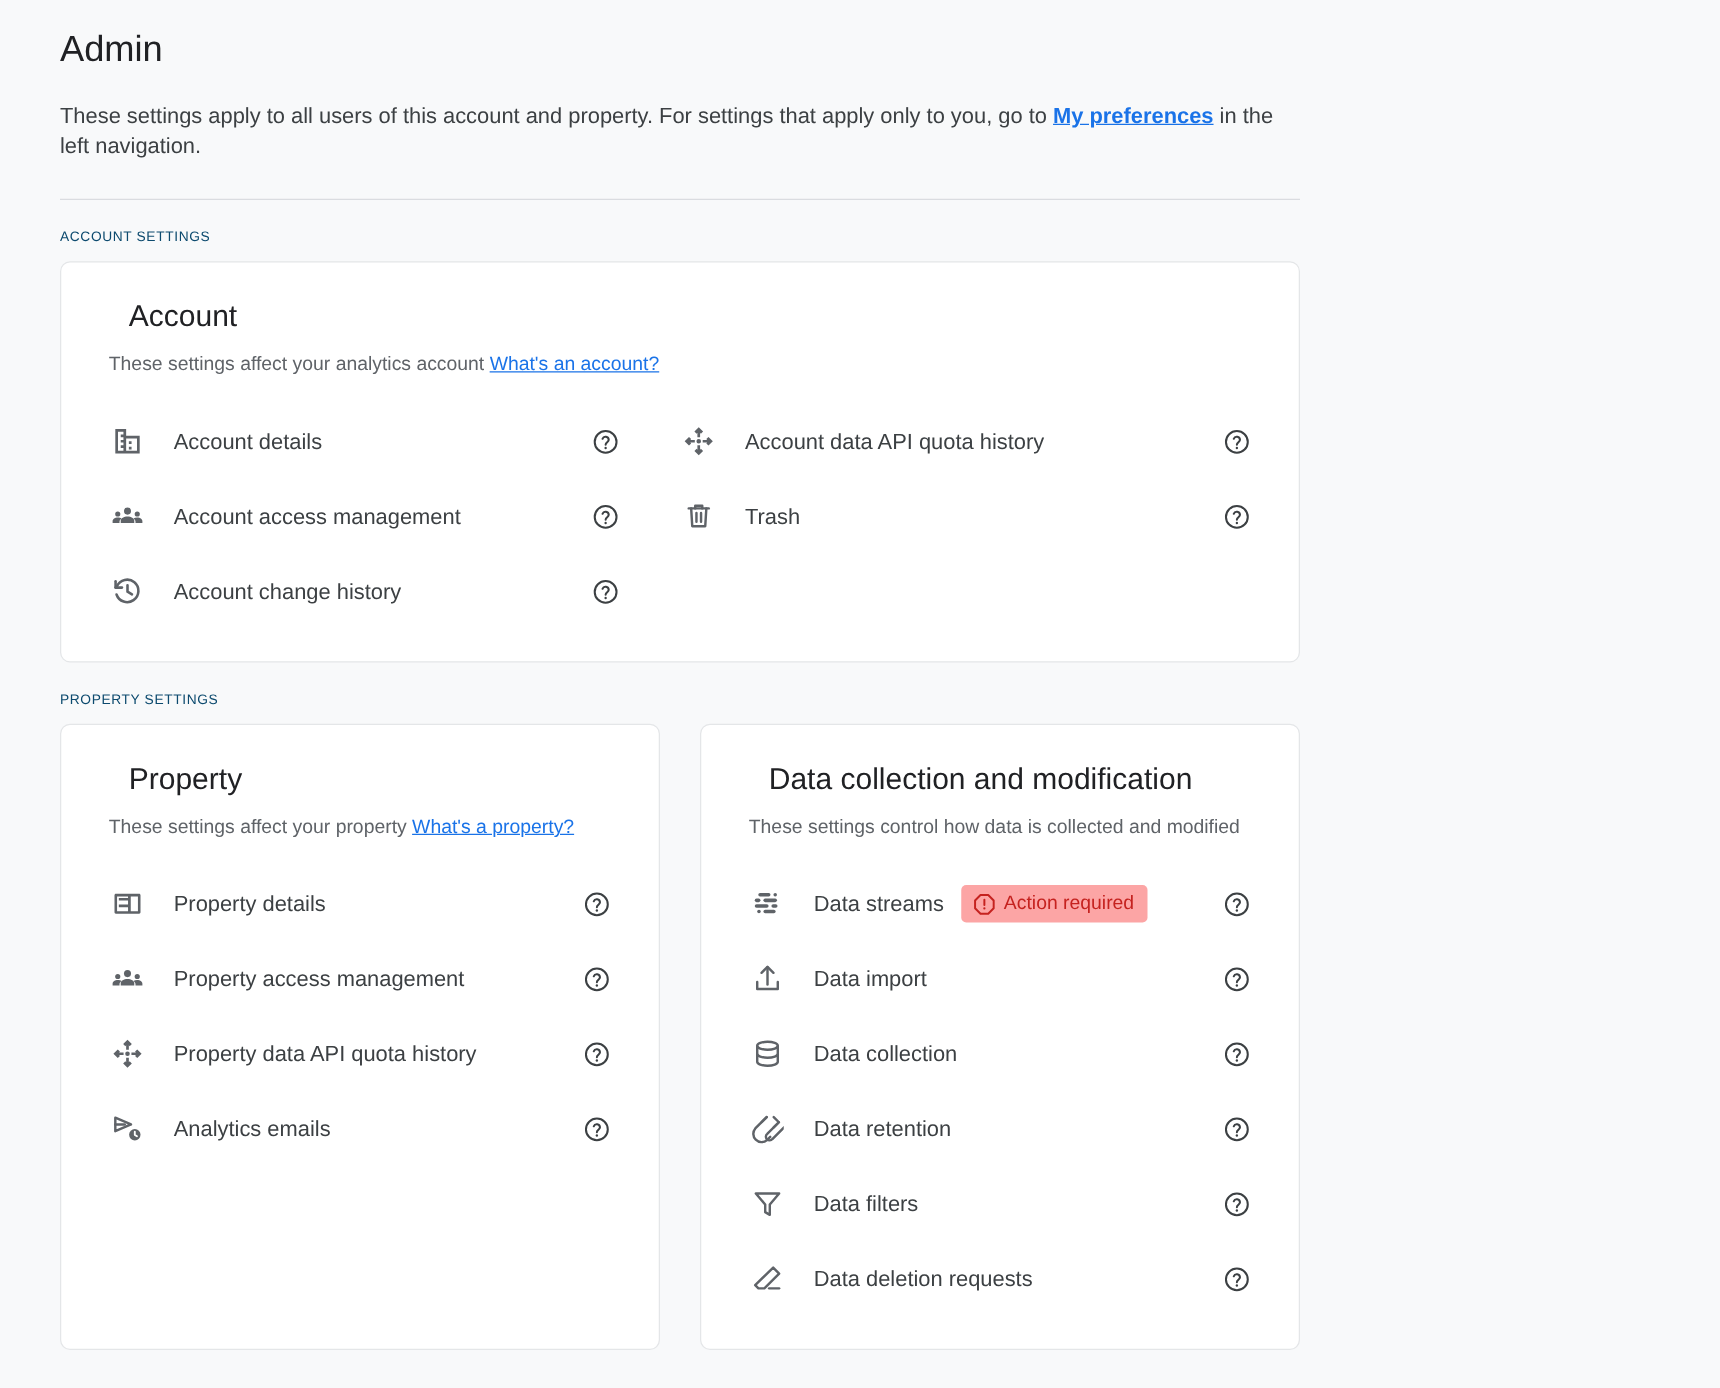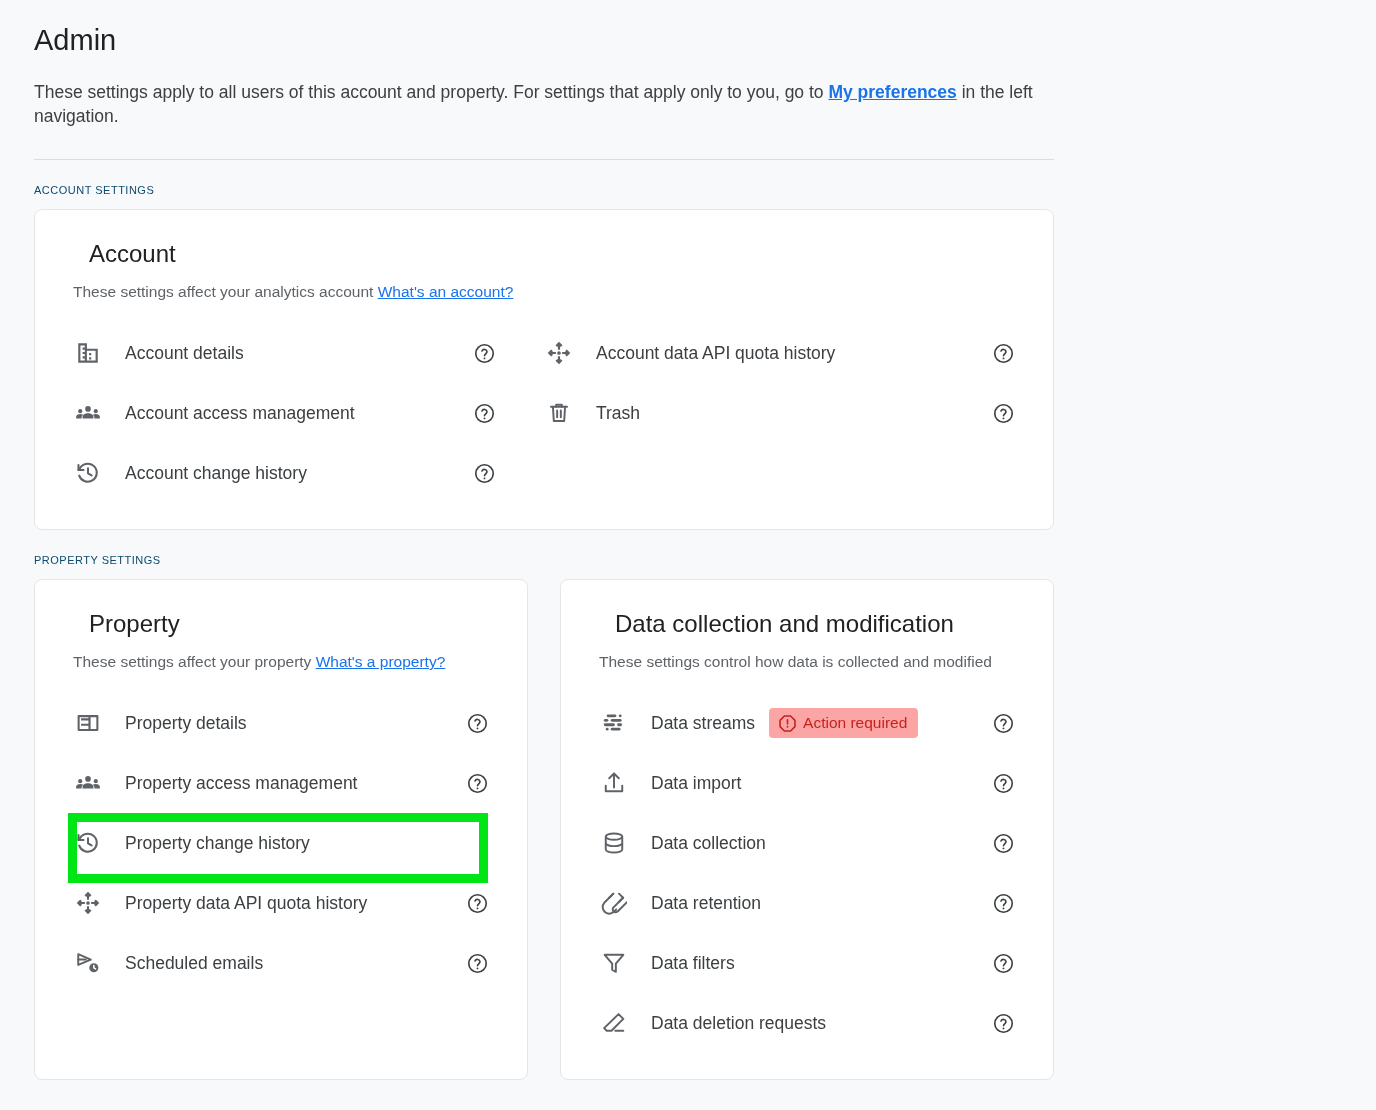--- a/index.html
+++ b/index.html
@@ -10,21 +10,21 @@
     background: #F8F9FA;
     font-family: "Liberation Sans", sans-serif;
     -webkit-font-smoothing: antialiased;
   }
 
   .page {
     width: 1088px;
     height: 1110px;
     position: relative;
     overflow: hidden;
-    padding: 0 34px;
+    padding: 0 48px;
   }
 
   
   .page-title {
     font-size: 29px;
     font-weight: 400;
     color: #202124;
     letter-spacing: 0;
     padding-top: 22px;
     line-height: 36px;
@@ -338,41 +338,20 @@
             </span>
             <span class="lbl">Property access management</span>
             <span class="help">
               <svg width="23" height="23" viewBox="0 0 24 24" fill="none" stroke="currentColor" stroke-width="1.7">
                 <circle cx="12" cy="12" r="9.1"></circle>
                 <path d="M9.4 9.4a2.7 2.7 0 0 1 5.2.9c0 1.8-2.6 2.2-2.6 4" stroke-linecap="round"></path>
                 <circle cx="12" cy="17.1" r="1" fill="currentColor" stroke="none"></circle>
               </svg>
             </span>
           </div>
-          <div class="row is-highlighted">
-            <div class="highlight">
-              <div class="inner"></div>
-            </div>
-            <span class="ico">
-              <svg width="26" height="26" viewBox="0 0 24 24" fill="none" stroke="currentColor" stroke-width="1.9" stroke-linecap="round" stroke-linejoin="round">
-                <path d="M3.2 9.3V4.6"></path>
-                <path d="M3.2 9.3h4.7"></path>
-                <path d="M4.2 8.3A8.3 8.3 0 1 1 3.9 14.4"></path>
-                <path d="M12 7.6v4.7l3.3 2"></path>
-              </svg>
-            </span>
-            <span class="lbl">Property change history</span>
-            <span class="help">
-              <svg width="23" height="23" viewBox="0 0 24 24" fill="none" stroke="currentColor" stroke-width="1.7">
-                <circle cx="12" cy="12" r="9.1"></circle>
-                <path d="M9.4 9.4a2.7 2.7 0 0 1 5.2.9c0 1.8-2.6 2.2-2.6 4" stroke-linecap="round"></path>
-                <circle cx="12" cy="17.1" r="1" fill="currentColor" stroke="none"></circle>
-              </svg>
-            </span>
-          </div>
           <div class="row">
             <span class="ico">
               <svg width="26" height="26" viewBox="0 0 24 24" fill="currentColor">
                 <path d="M12 1.6l3.2 3.2-1.6 1.6-.6-.6v3.3h-2V5.8l-.6.6-1.6-1.6L12 1.6zm10.4 10.4l-3.2 3.2-1.6-1.6.6-.6h-3.3v-2h3.3l-.6-.6 1.6-1.6 3.2 3.2zM1.6 12l3.2-3.2 1.6 1.6-.6.6h3.3v2H5.8l.6.6-1.6 1.6L1.6 12zm10.4 10.4l-3.2-3.2 1.6-1.6.6.6v-3.3h2v3.3l.6-.6 1.6 1.6-3.2 3.2zM12 10.3a1.7 1.7 0 1 0 0 3.4 1.7 1.7 0 0 0 0-3.4z"></path>
               </svg>
             </span>
             <span class="lbl">Property data API quota history</span>
             <span class="help">
               <svg width="23" height="23" viewBox="0 0 24 24" fill="none" stroke="currentColor" stroke-width="1.7">
                 <circle cx="12" cy="12" r="9.1"></circle>
@@ -383,21 +362,21 @@
           </div>
           <div class="row">
             <span class="ico">
               <svg width="26" height="26" viewBox="0 0 24 24" fill="none" stroke="currentColor" stroke-width="1.8" stroke-linecap="round" stroke-linejoin="round">
                 <path d="M3 3.8l11.6 5-11.6 5V3.8z"></path>
                 <path d="M3 8.8h7"></path>
                 <circle cx="17.4" cy="16.4" r="4.2" fill="currentColor" stroke="none"></circle>
                 <path d="M17.4 14.2v2.3l1.6 1" stroke="#fff" stroke-width="1.4"></path>
               </svg>
             </span>
-            <span class="lbl">Scheduled emails</span>
+            <span class="lbl">Analytics emails</span>
             <span class="help">
               <svg width="23" height="23" viewBox="0 0 24 24" fill="none" stroke="currentColor" stroke-width="1.7">
                 <circle cx="12" cy="12" r="9.1"></circle>
                 <path d="M9.4 9.4a2.7 2.7 0 0 1 5.2.9c0 1.8-2.6 2.2-2.6 4" stroke-linecap="round"></path>
                 <circle cx="12" cy="17.1" r="1" fill="currentColor" stroke="none"></circle>
               </svg>
             </span>
           </div>
         </div>
     </div>

